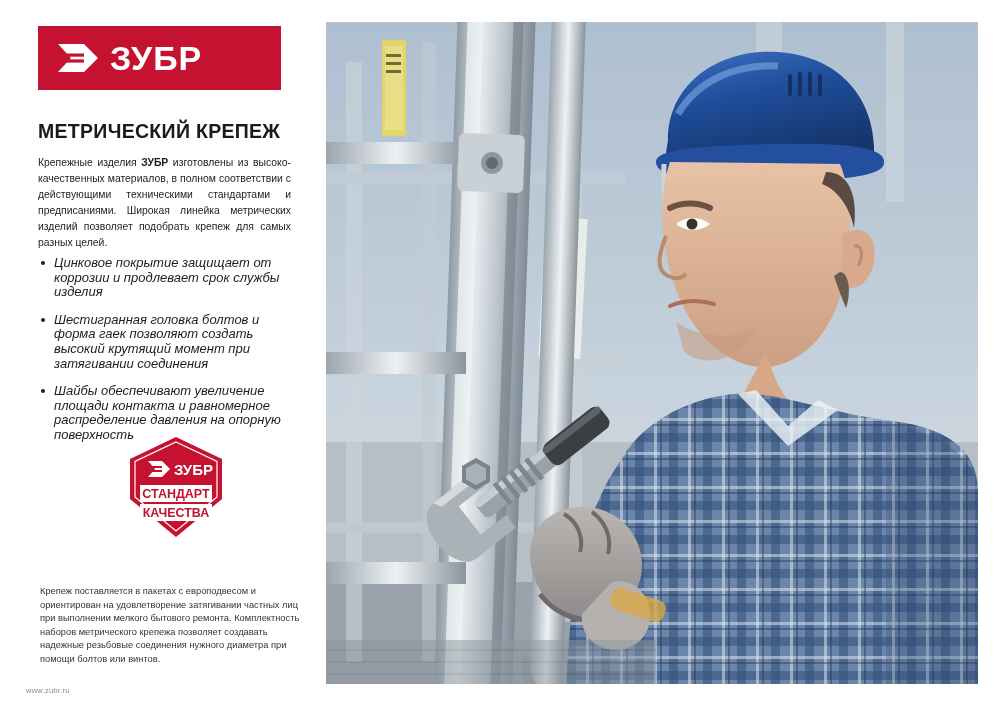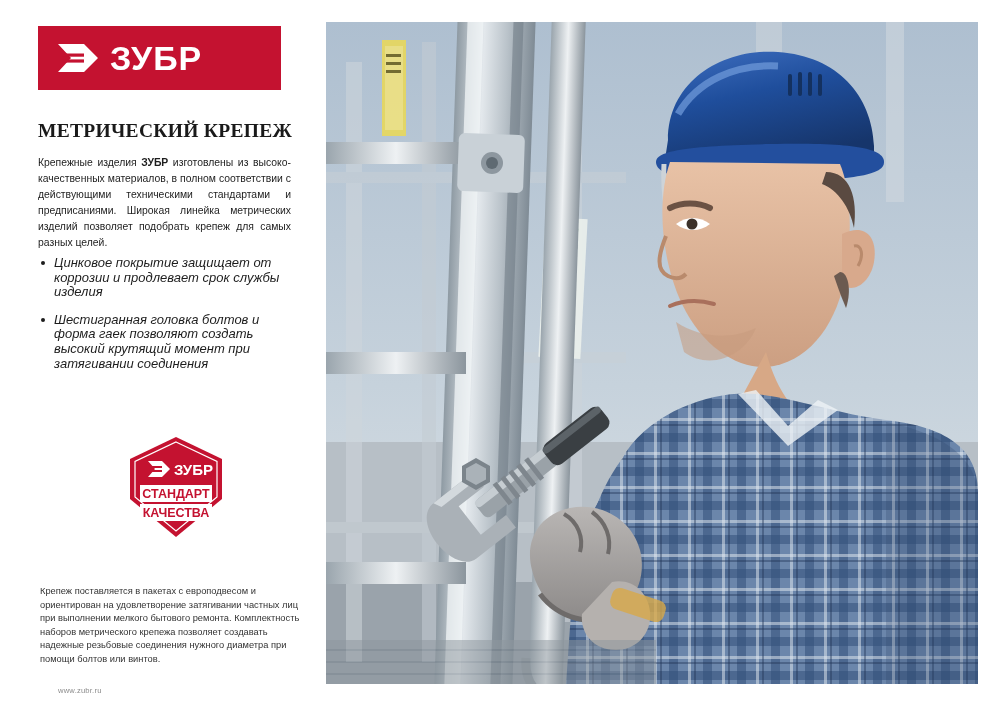--- a/index.html
+++ b/index.html
@@ -46,21 +46,20 @@
   }
 
   .title {
     position: absolute;
     left: 38px; top: 120px;
     width: 260px;
     font-size: 19.5px;
     font-weight: bold;
     letter-spacing: 0.3px;
     color: #1a1a1a;
-    font-family: Liberation Serif, serif;
   }
 
   .intro {
     position: absolute;
     left: 38px; top: 155px;
     width: 253px;
     font-size: 10.4px;
     line-height: 16px;
     color: #1d1d1d;
     text-align: justify;
@@ -106,21 +105,20 @@
     line-height: 13.6px;
     color: #333333;
   }
 
   .site-url {
     position: absolute;
     left: 26px; top: 686px;
     font-size: 7.6px;
     color: #8c8c8c;
     letter-spacing: 0.2px;
-    margin-left: 32px;
   }
 
   
   .photo {
     position: absolute;
     left: 326px; top: 22px;
     width: 652px; height: 662px;
     overflow: hidden;
     background: #9aa7b4;
   }
@@ -144,20 +142,21 @@
 
     <div class="title">МЕТРИЧЕСКИЙ КРЕПЕЖ</div>
 
     <div class="intro">
       <span>Крепежные изделия </span><b>ЗУБР</b><span> изготовлены из высоко-качественных материалов, в полном соответствии с действующими техническими стандартами и предписаниями. Широкая линейка метрических изделий позволяет подобрать крепеж для самых разных целей.</span>
     </div>
 
     <div class="bullets">
       <div class="bullet">Цинковое покрытие защищает от коррозии и продлевает срок службы изделия</div>
       <div class="bullet">Шестигранная головка болтов и форма гаек позволяют создать высокий крутящий момент при затягивании соединения</div>
+      <div class="bullet">Шайбы обеспечивают увеличение площади контакта и равномерное распределение давления на опорную поверхность</div>
     </div>
 
     <div class="seal">
       <svg viewBox="0 0 92 100" width="92" height="100">
         <polygon points="46,0 92,22 92,62 46,100 0,62 0,22" fill="#c41230"></polygon>
         <polygon points="46,5 87,24.5 87,60 46,94 5,60 5,24.5" fill="#c41230" stroke="#ffffff" stroke-width="1.2"></polygon>
         <g transform="translate(18,22)">
           <polygon points="0,2 14,2 22,10 14,18 0,18 7,10" fill="#ffffff"></polygon>
           <rect x="2" y="7" width="12" height="2" fill="#c41230"></rect>
           <rect x="2" y="11" width="12" height="2" fill="#c41230"></rect>

